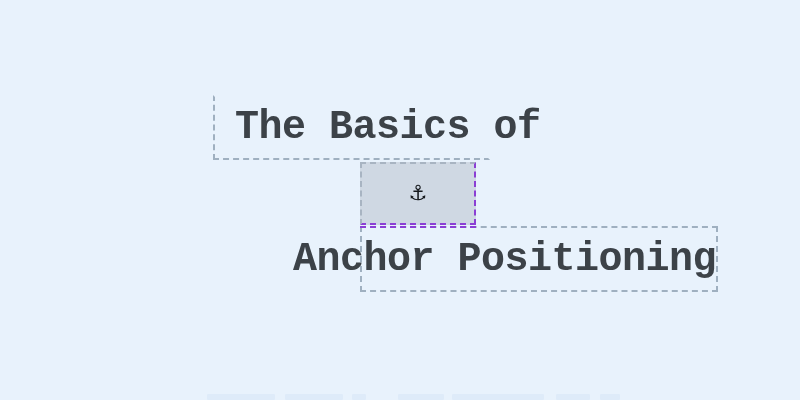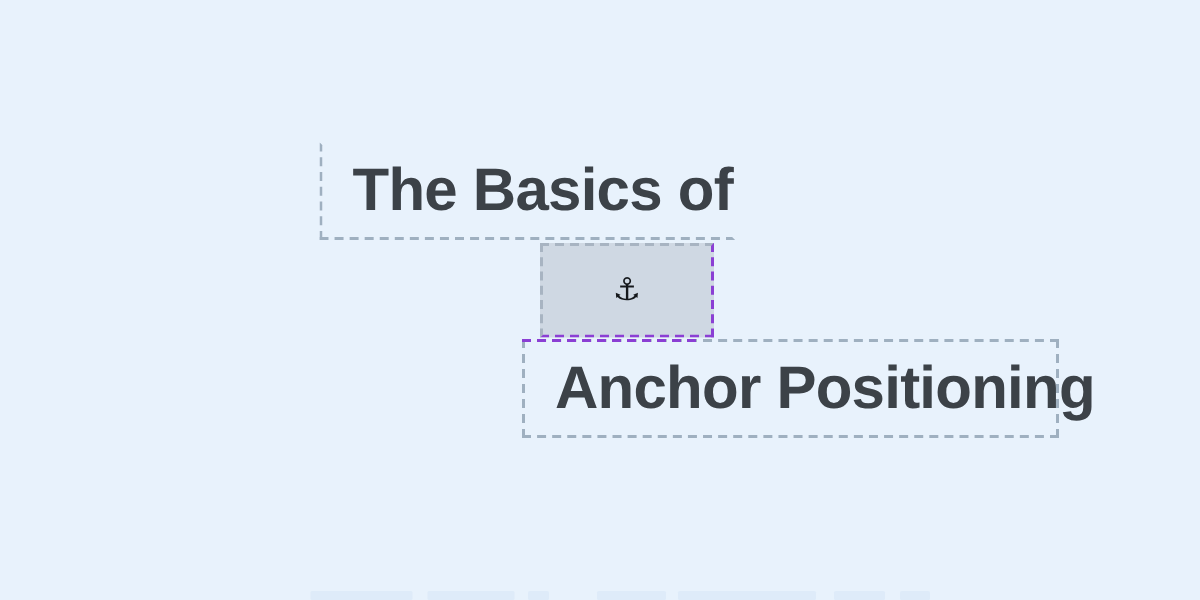--- a/index.html
+++ b/index.html
@@ -66,48 +66,48 @@
     font-family: "DejaVu Sans", sans-serif;
     font-size: 21px;
     line-height: 1;
     color: #15181c;
     user-select: none;
   }
 
   
   .title-box-bottom {
     position: absolute;
-    left: 348px;
+    left: 360px;
     top: 226px;
     width: 358px;
     height: 66px;
     box-sizing: border-box;
     border: 2px dashed #9fb0c0;
     display: flex;
     align-items: center;
-    justify-content: flex-start;
+    justify-content: flex-end;
   }
   
   .title-box-bottom::before {
     content: "";
     position: absolute;
     left: -2px;
     top: -2px;
     width: 116px;
     height: 0;
     border-top: 2px dashed #8b3fd4;
     pointer-events: none;
   }
   .title-box-bottom .title-text {
     padding-left: 20px;
     white-space: nowrap;
   }
 
   .title-text {
-    font-family: Liberation Sans, sans-serif;
+    font-family: Liberation Mono, monospace;
     font-size: 40px;
     font-weight: 700;
     letter-spacing: -0.5px;
     color: #3c4248;
   }
 
   
   .below-fold {
     position: absolute;
     left: 0;

